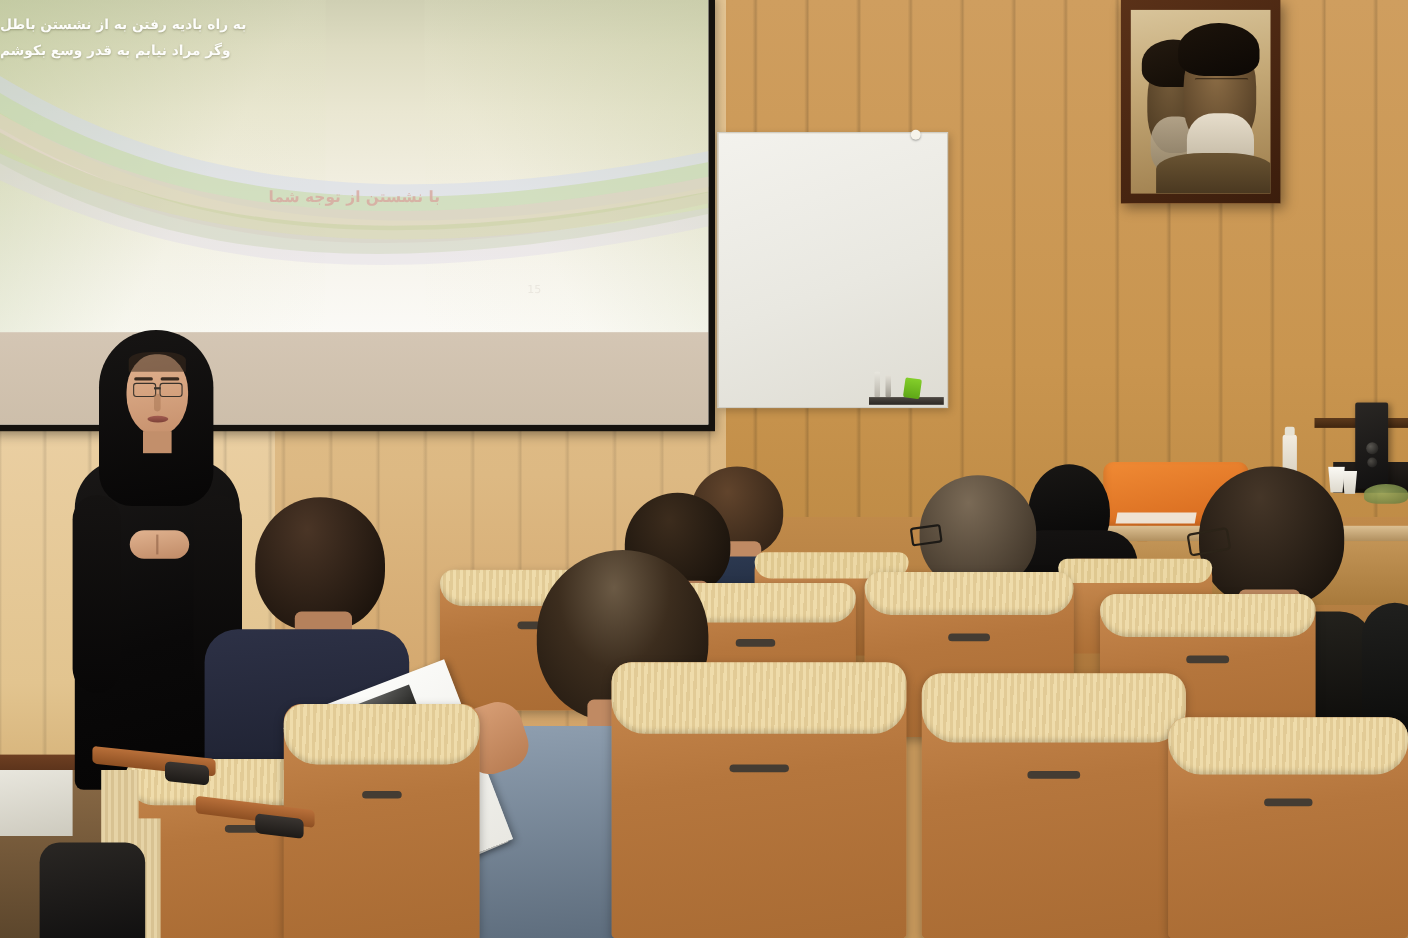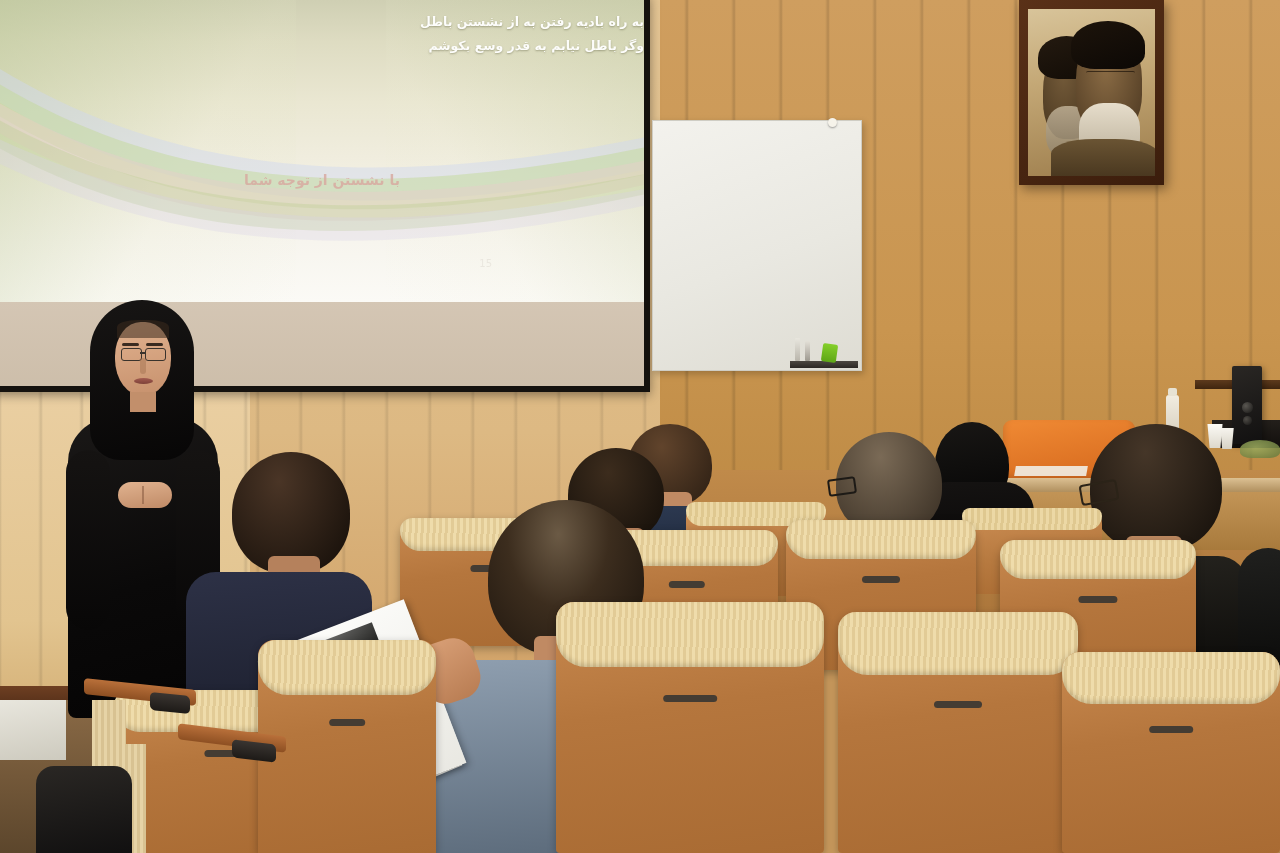--- a/index.html
+++ b/index.html
@@ -35,21 +35,21 @@
     background:#efeee6;}
   .slide{position:absolute;left:0;top:0;width:100%;height:302px;overflow:hidden;
     background:linear-gradient(180deg,#cfcfb3 0%,#dedcc2 14%,#eae7d2 34%,#f2efe2 58%,#f7f5ee 80%,#fbfaf6 100%);}
   .slide-tintL{position:absolute;left:0;top:0;width:46%;height:100%;
     background:linear-gradient(120deg,rgba(186,199,150,.55),rgba(226,230,196,.15) 60%,transparent);}
   .slide-tintR{position:absolute;right:0;top:0;width:40%;height:100%;
     background:linear-gradient(240deg,rgba(196,204,160,.40),rgba(235,236,210,.10) 65%,transparent);}
   .wave{position:absolute;left:-4%;width:112%;height:230px;top:20px;pointer-events:none;}
   .screen-lower{position:absolute;left:0;top:302px;width:100%;height:86px;
     background:linear-gradient(180deg,#d4c6b4,#cdbeaa);}
-  .slide-quote{position:absolute;left:0;right:0;top:10px;text-align:right;
+  .slide-quote{position:absolute;left:0;right:0;top:10px;text-align:left;
     color:#fdfdfb;font-size:12.5px;line-height:1.95;letter-spacing:.2px;
     text-shadow:0 1px 2px rgba(90,90,60,.45);direction:rtl;font-weight:600;
     filter:blur(.25px);}
   .slide-thanks{position:absolute;left:0;right:0;top:172px;text-align:center;
     color:#d8a9a0;font-size:14px;direction:rtl;font-weight:700;opacity:.82;
     filter:blur(.4px);letter-spacing:.4px;}
   .slide-number{position:absolute;right:152px;top:258px;font-size:10px;color:#e6e2da;
     opacity:.75;}
 
   
@@ -221,21 +221,21 @@
         <div class="slide-tintR"></div>
         <svg class="wave" viewBox="0 0 660 230" preserveAspectRatio="none">
           <path d="M-20,18 C140,140 330,196 700,96 L700,128 C330,230 140,172 -20,52 Z" fill="#cfd8f0" opacity=".45"></path>
           <path d="M-20,34 C140,154 330,206 700,106 L700,132 C330,238 140,186 -20,66 Z" fill="#c4d99a" opacity=".50"></path>
           <path d="M-20,54 C140,170 330,216 700,120 L700,142 C330,248 140,200 -20,84 Z" fill="#e6cfc9" opacity=".45"></path>
           <path d="M-20,72 C140,184 330,228 700,134 L700,152 C330,256 140,212 -20,100 Z" fill="#b9cf8e" opacity=".35"></path>
           <path d="M-20,96 C160,198 340,236 700,150 L700,164 C340,262 160,224 -20,120 Z" fill="#d8d2e8" opacity=".30"></path>
         </svg>
         <div class="slide-quote">
           <div>به راه بادیه رفتن به از نشستن باطل</div>
-          <div>وگر باطل نیابم به قدر وسع بکوشم</div>
+          <div>وگر مراد نیابم به قدر وسع بکوشم</div>
         </div>
         <div class="slide-thanks">با نشستن از توجه شما</div>
         <div class="slide-number">15</div>
       </div>
       <div class="screen-lower"></div>
     </div>
   </div>
 
   <div class="whiteboard"></div>
   <div class="wb-knob"></div>

